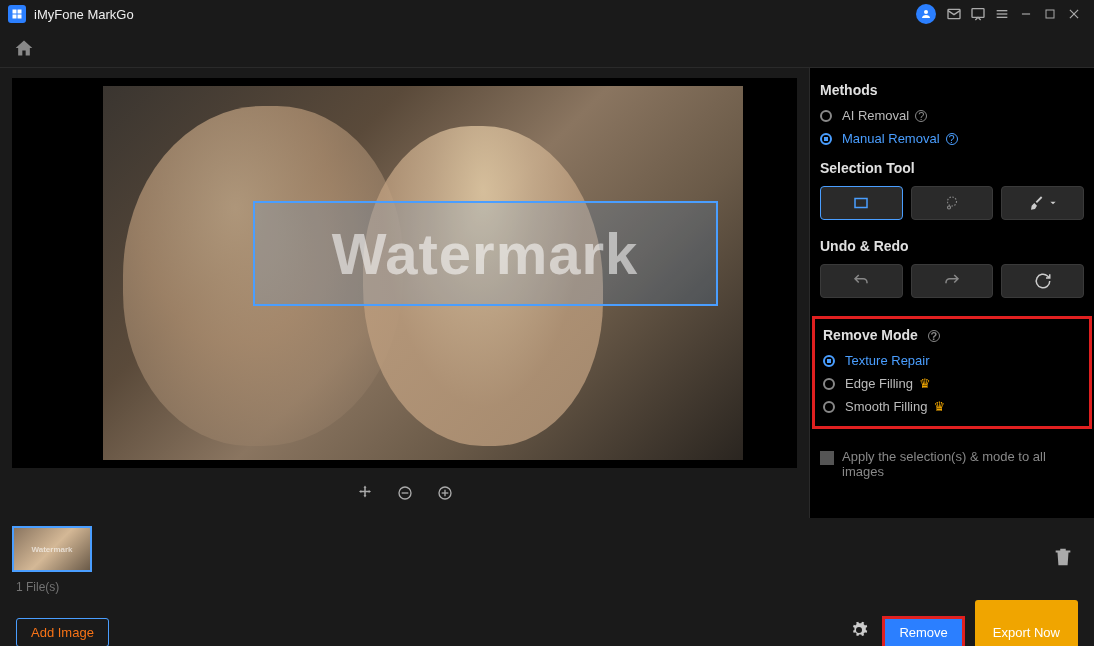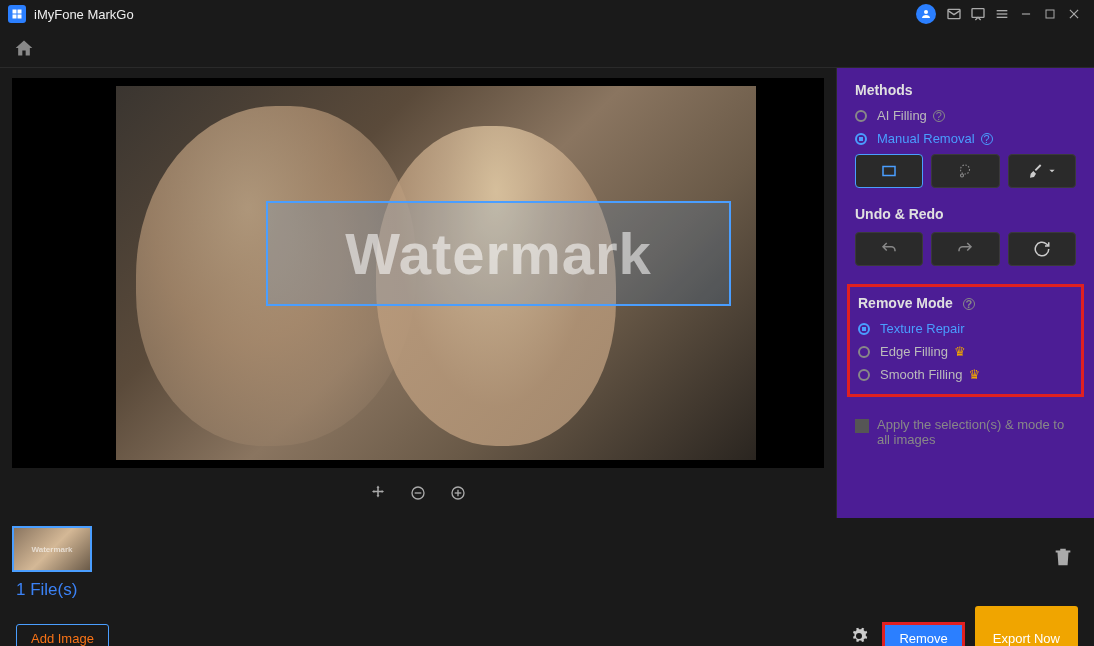--- a/index.html
+++ b/index.html
@@ -21,21 +21,21 @@
 .preview-panel { flex: 1; padding: 10px 12px 0 12px; display: flex; flex-direction: column; }
 .canvas-wrap { flex: 1; background: #000; display: flex; align-items: center; justify-content: center; position: relative; }
 .photo-sim { width: 640px; height: 374px; position: relative; background: linear-gradient(135deg, #3a3530 0%, #5a4a3a 30%, #8a7560 50%, #6a5a48 70%, #2a2520 100%); overflow: hidden; margin-left: 36px; }
 .photo-sim::before { content: ''; position: absolute; left: 20px; top: 20px; width: 280px; height: 340px; background: radial-gradient(ellipse at 40% 30%, #d4b896 0%, #b89878 40%, #8a7560 80%); border-radius: 50% 45% 50% 45%; opacity: 0.7; }
 .photo-sim::after { content: ''; position: absolute; left: 260px; top: 40px; width: 240px; height: 320px; background: radial-gradient(ellipse at 50% 20%, #f0d8b0 0%, #d4b896 30%, #c0a080 60%); border-radius: 45% 50% 45% 50%; opacity: 0.75; }
 .selection-box { position: absolute; left: 150px; top: 115px; width: 465px; height: 105px; border: 2px solid #4a9eff; background: rgba(74,158,255,0.15); z-index: 5; display: flex; align-items: center; justify-content: center; }
 .watermark-text { font-size: 58px; font-weight: 700; color: rgba(255,255,255,0.55); letter-spacing: 1px; font-family: Arial, sans-serif; }
 .canvas-controls { height: 50px; display: flex; align-items: center; justify-content: center; gap: 18px; }
 .ctrl-btn { width: 22px; height: 22px; display: flex; align-items: center; justify-content: center; color: #aaa; cursor: pointer; }
 
-.sidebar { width: 258px; border-left: 1px solid #2a2a2a; padding: 14px 18px; background: #4c1d95; }
+.sidebar { width: 285px; border-left: 1px solid #2a2a2a; padding: 14px 10px; background: #000000; }
 .section-title { color: #e0e0e0; font-size: 14px; font-weight: 600; margin-bottom: 10px; }
 .radio-row { display: flex; align-items: center; margin-bottom: 8px; font-size: 13px; cursor: pointer; }
 .radio { width: 12px; height: 12px; border-radius: 50%; border: 2px solid #888; margin-right: 10px; flex-shrink: 0; }
 .radio.selected { border-color: #4a9eff; background: radial-gradient(circle, #4a9eff 0%, #4a9eff 40%, transparent 45%); }
 .radio-label { color: #bbb; }
 .radio-label.selected { color: #4a9eff; }
 .help-icon { margin-left: 6px; color: #888; font-size: 11px; border: 1px solid #888; border-radius: 50%; width: 12px; height: 12px; display: inline-flex; align-items: center; justify-content: center; }
 .crown { margin-left: 6px; color: #f0a500; font-size: 13px; }
 
 .tool-row { display: flex; gap: 8px; margin-bottom: 18px; }
@@ -48,21 +48,21 @@
 .highlight-box .radio-row { margin-left: 2px; }
 
 .checkbox-row { display: flex; margin-top: 20px; font-size: 13px; color: #888; }
 .checkbox { width: 14px; height: 14px; background: #555; margin-right: 8px; flex-shrink: 0; margin-top: 2px; }
 
 .bottom-strip { padding: 8px 12px 0 12px; }
 .thumbs { display: flex; gap: 8px; }
 .thumb { width: 80px; height: 46px; border: 2px solid #4a9eff; background: linear-gradient(135deg, #8a7560, #d4b896, #6a5a48); position: relative; }
 .thumb::after { content: 'Watermark'; position: absolute; top: 50%; left: 50%; transform: translate(-50%,-50%); font-size: 8px; color: rgba(255,255,255,0.6); font-weight: 700; }
 .trash-icon { position: absolute; right: 20px; top: 546px; color: #aaa; cursor: pointer; }
-.file-count { font-size: 17px; color: #3b82f6; margin-top: 8px; margin-left: 4px; }
+.file-count { font-size: 12px; color: #737373; margin-top: 8px; margin-left: 4px; }
 
 .footer { display: flex; align-items: center; padding: 6px 16px 10px 16px; gap: 10px; }
 .add-btn { border: 1px solid #4a9eff; color: #f97316; background: transparent; padding: 6px 14px; border-radius: 3px; font-size: 13px; cursor: pointer; }
 .footer .spacer3 { flex: 1; }
 .gear { color: #ccc; font-size: 18px; margin-right: 4px; cursor: pointer; }
 .remove-btn { background: #2b7fff; color: #fff; border: 3px solid #e02020; padding: 6px 14px; font-size: 13px; cursor: pointer; }
 .export-btn { background: #f0a500; color: #fff; border: none; padding: 25px 18px; font-size: 13px; border-radius: 3px; cursor: pointer; }
 </style>
 </head>
 <body>
@@ -154,29 +154,30 @@
             <line x1="12" y1="7" x2="12" y2="17"></line>
           </svg>
       </div>
     </div>
   </div>
 
   <div class="sidebar">
     <div class="section-title">Methods</div>
     <div class="radio-row">
       <span class="radio"></span>
-      <span class="radio-label">AI Filling</span>
+      <span class="radio-label">AI Removal</span>
       <span class="help-icon">?</span>
     </div>
     <div class="radio-row">
       <span class="radio selected"></span>
       <span class="radio-label selected">Manual Removal</span>
       <span class="help-icon" style="border-color:#4a9eff;color:#4a9eff;">?</span>
     </div>
 
+    <div class="section-title" style="margin-top:14px;">Selection Tool</div>
     <div class="tool-row">
       <div class="tool-btn wide active">
         <svg width="18" height="18" viewBox="0 0 24 24" fill="none" stroke="#4a9eff" stroke-width="2">
             <rect x="4" y="6" width="16" height="12"></rect>
           </svg>
       </div>
       <div class="tool-btn wide">
         <svg width="18" height="18" viewBox="0 0 24 24" fill="none" stroke="#888" stroke-width="1.5">
             <circle cx="12" cy="10" r="6" stroke-dasharray="2 2"></circle>
             <circle cx="8" cy="18" r="2"></circle>

